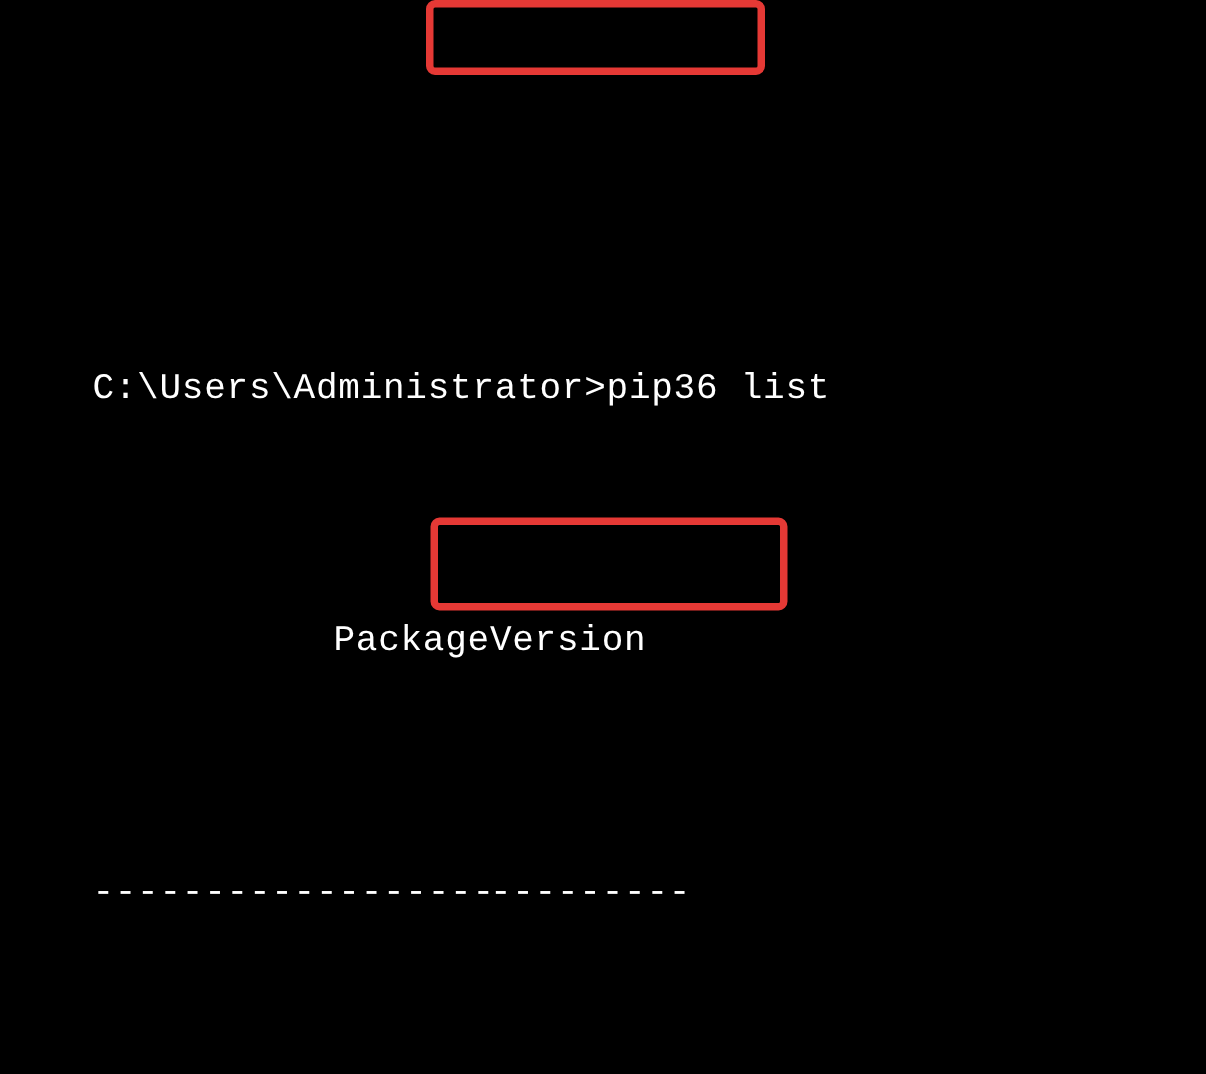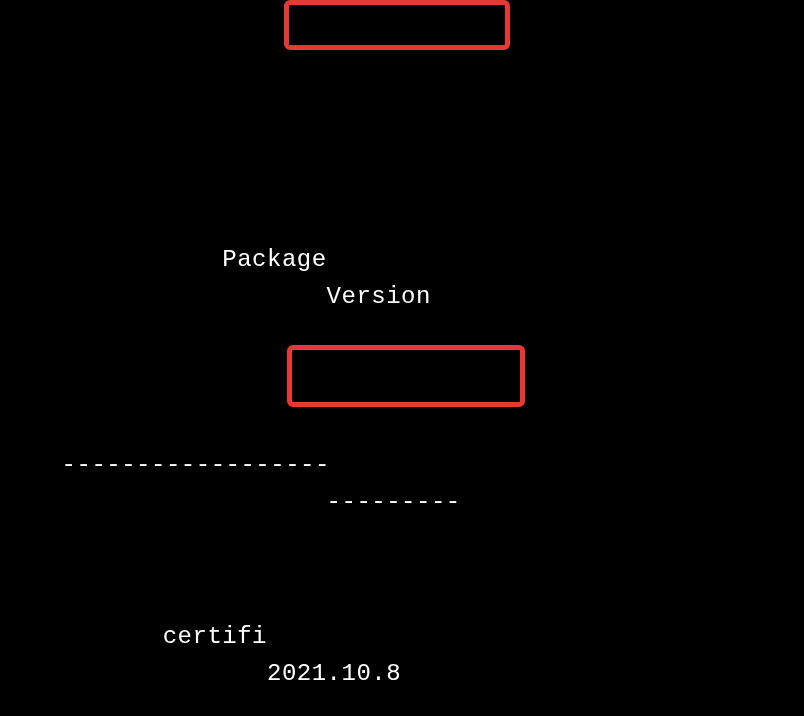--- a/index.html
+++ b/index.html
@@ -29,21 +29,20 @@
     }
     .col-pkg {
       display: inline-block;
       width: 265px;
       vertical-align: top;
       text-align: right;
     }
     .col-ver {
       display: inline-block;
       vertical-align: top;
-      margin-top: 37px;
     }
     .highlight-box {
       position: absolute;
       border: 5px solid #e53935;
       border-radius: 6px;
       pointer-events: none;
     }
     .hl1 {
       top: 0px;
       left: 284px;
@@ -58,20 +57,23 @@
     }
   </style>
 </head>
 <body>
 
 <div class="terminal">
 
   <div class="highlight-box hl1"></div>
   <div class="highlight-box hl2"></div>
 
+  <div class="line">
+    <span>C:\Users\Administrator&gt;</span><span>pip36 list</span>
+  </div>
   <div class="line">
     <span class="col-pkg">Package</span><span class="col-ver">Version</span>
   </div>
   <div class="line">
     <span class="col-pkg">------------------</span><span class="col-ver">---------</span>
   </div>
   <div class="line"><span class="col-pkg">certifi</span><span class="col-ver">2021.10.8</span></div>
   
   
   

